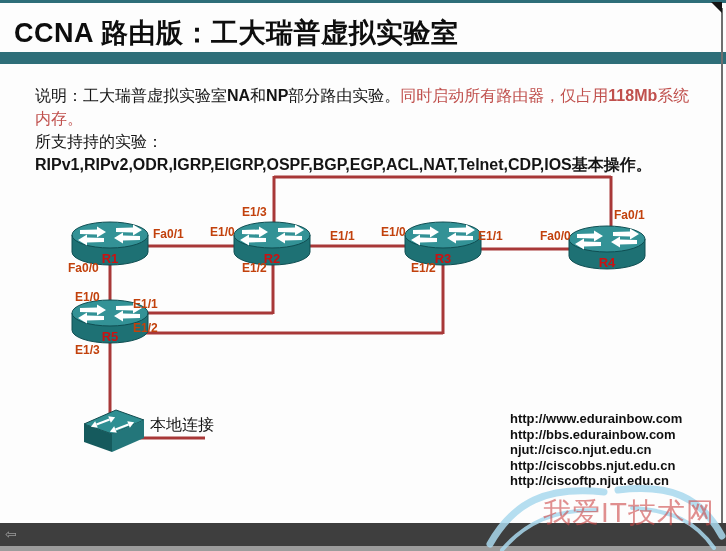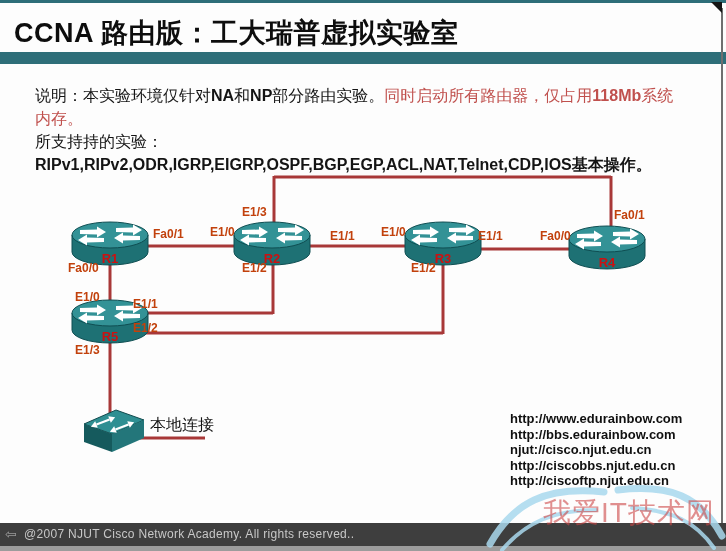--- a/index.html
+++ b/index.html
@@ -53,21 +53,21 @@
 <div class="screen">
 
   <div class="top-border"></div>
 
   <div class="titlebar">
     <span class="title">CCNA 路由版：工大瑞普虚拟实验室</span>
   </div>
   <div class="teal-bar"></div>
 
   <div class="desc">
-    <div class="line"><span>说明：本实验环境仅针对</span><b>NA</b><span>和</span><b>NP</b><span>部分路由实验。</span><span class="red">同时启动所有路由器，仅占用</span><b class="red">118Mb</b><span class="red">系统</span></div>
+    <div class="line"><span>说明：工大瑞普虚拟实验室</span><b>NA</b><span>和</span><b>NP</b><span>部分路由实验。</span><span class="red">同时启动所有路由器，仅占用</span><b class="red">118Mb</b><span class="red">系统</span></div>
     <div class="line red">内存。</div>
     <div class="line">所支持持的实验：</div>
     <div class="line supported-list">RIPv1,RIPv2,ODR,IGRP,EIGRP,OSPF,BGP,EGP,ACL,NAT,Telnet,CDP,IOS基本操作。</div>
   </div>
 
   <svg class="links" viewBox="0 0 726 551">
     <path d="M274 177 H611"></path>
     <path d="M274 176 V245"></path>
     <path d="M611 176 V248"></path>
     <path d="M110 246 H443"></path>
@@ -188,20 +188,19 @@
       <path d="M4,78 C28,36 60,20 118,26" stroke-width="7"></path>
       <path d="M16,84 C40,56 68,44 110,44" stroke-width="4"></path>
       <path d="M236,70 C214,30 184,18 132,24" stroke-width="7"></path>
       <path d="M228,82 C210,56 186,44 146,42" stroke-width="4"></path>
     </g>
   </svg>
   <div class="wm-main">我爱IT技术网</div>
 
   <div class="footer">
     <span class="footer-back">⇦</span>
-    <span class="footer-text">@2007 NJUT Cisco Network Academy. All rights reserved..</span>
     <div class="footer-strip"></div>
   </div>
 
   <div class="right-line"></div>
   <div class="corner-triangle"></div>
 
 </div>
 
 </body></html>

